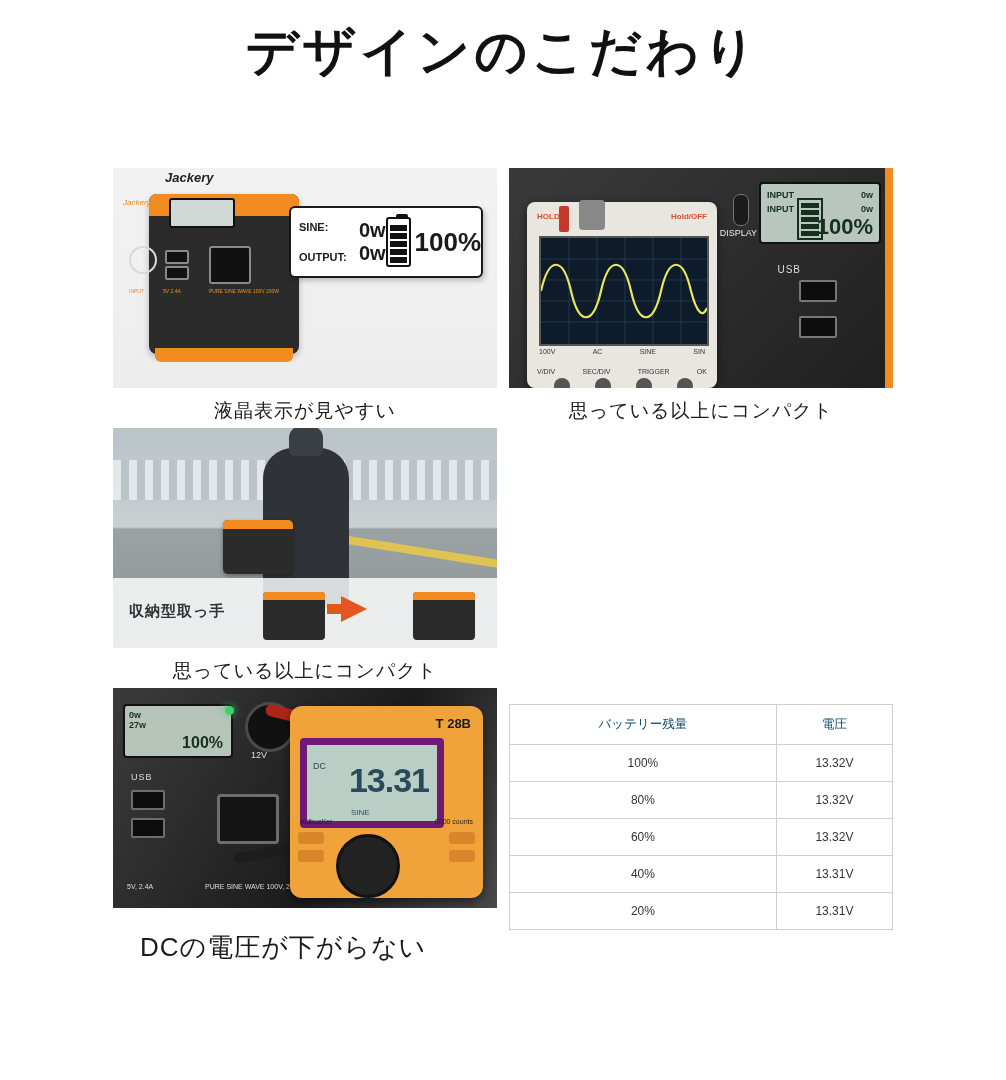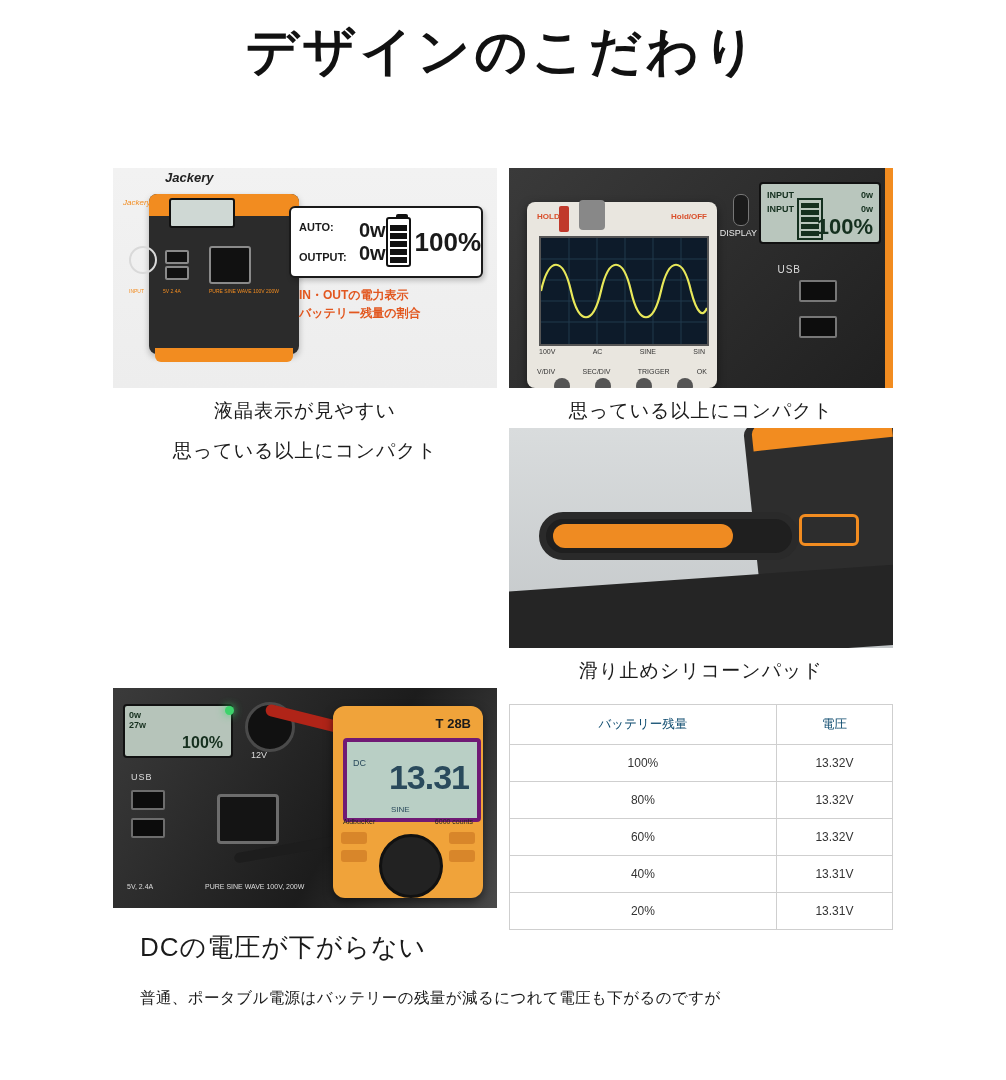--- a/index.html
+++ b/index.html
@@ -608,27 +608,28 @@
     border-radius: 5px;
     transform: rotate(-10deg);
   }
   .p5 .meter {
     position: absolute;
     right: 14px; top: 18px;
     width: 150px; height: 192px;
     background: #f0a33a;
     border-radius: 12px;
     box-shadow: 0 4px 10px rgba(0,0,0,.5);
+    padding-left: 43px;
   }
   .p5 .meter .screen {
     position: absolute;
     left: 10px; top: 32px;
     width: 130px; height: 76px;
     background: #b9cfc5;
-    border: 4px solid #701a75;
+    border: 7px solid #701a75;
     border-radius: 4px;
   }
   .p5 .meter .model {
     position: absolute;
     right: 12px; top: 10px;
     font-size: 13px;
     font-weight: 700;
     color: #1b1b1b;
   }
   .p5 .meter .reading {
@@ -742,44 +743,40 @@
         <div class="usb u1"></div>
         <div class="usb u2"></div>
         <div class="ac"></div>
         <div class="lbl l1">INPUT</div>
         <div class="lbl l2">5V 2.4A</div>
         <div class="lbl l3">PURE SINE WAVE 100V 200W</div>
 
         <div class="callout">
           <div class="col-left">
             <div>
-              <span>AUTO:</span>
+              <span>SINE:</span>
             </div>
             <div>
               <span>OUTPUT:</span>
             </div>
           </div>
           <div style="display:flex;flex-direction:column;">
             <span class="val">0w</span>
             <span class="val">0w</span>
           </div>
           <div class="battery">
             <i></i>
               <i></i>
               <i></i>
               <i></i>
               <i></i>
           </div>
           <div class="pct">100%</div>
         </div>
 
-        <div class="note">
-          <div>IN・OUTの電力表示</div>
-          <div>バッテリー残量の割合</div>
-        </div>
       </div>
       <div class="caption">液晶表示が見やすい</div>
     </div>
 
     <div class="cell">
       <div class="photo p2">
         <div class="darkpanel"></div>
         <div class="orange-trim"></div>
 
         <div class="scope">
@@ -854,33 +851,36 @@
       <div class="caption">思っている以上にコンパクト</div>
     </div>
 
   </div>
 </div>
 
 <div class="grid" style="top:428px;">
   <div class="row">
 
     <div class="cell">
+      <div class="photo p3">
+        <div class="rail"></div>
+        <div class="road-line"></div>
+        <div class="person"></div>
+        <div class="carry"></div>
+        <div class="strip">
+          <div class="txt">収納型取っ手</div>
+          <div class="mini m1"></div>
+          <div class="arrow-tail"></div>
+          <div class="arrow"></div>
+          <div class="mini m2"></div>
+        </div>
+      </div>
       <div class="caption">思っている以上にコンパクト</div>
     </div>
 
-    <div class="cell">
-      <div class="photo p4">
-        <div class="bigbody"></div>
-        <div class="pad"></div>
-        <div class="base"></div>
-        <div class="handle"></div>
-        <div class="handle-grip"></div>
-      </div>
-      <div class="caption">滑り止めシリコーンパッド</div>
-    </div>
 
   </div>
 </div>
 
 <div class="grid" style="top:688px;">
   <div class="row">
 
     <div class="cell">
       <div class="photo p5">
         <div class="bg"></div>
@@ -952,14 +952,13 @@
           </tbody>
         </table>
       </div>
     </div>
 
   </div>
 </div>
 
 <div class="bottom-title">DCの電圧が下がらない</div>
 <div class="bottom-para">
-  <div>普通、ポータブル電源はバッテリーの残量が減るにつれて電圧も下がるのですが</div>
 </div>
 
 </body></html>

